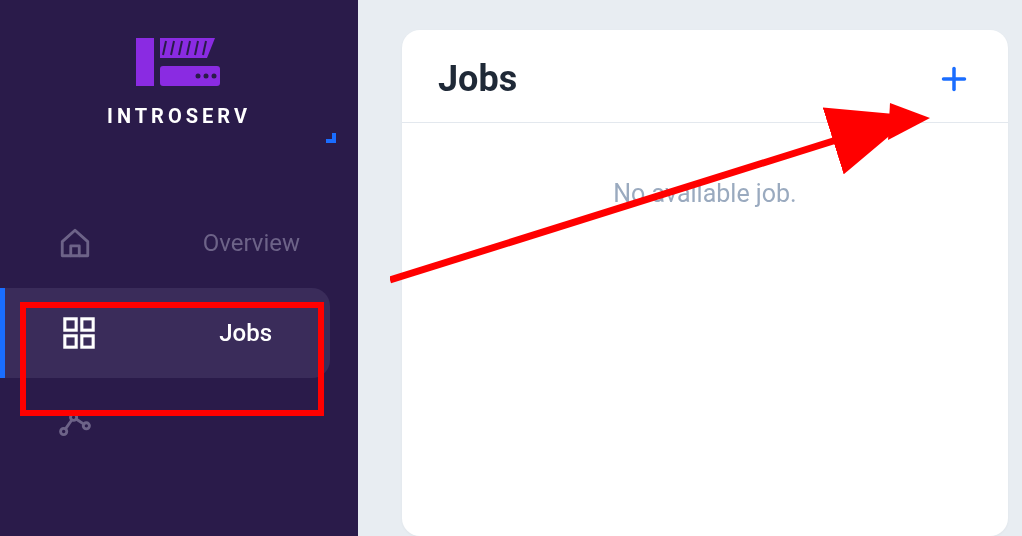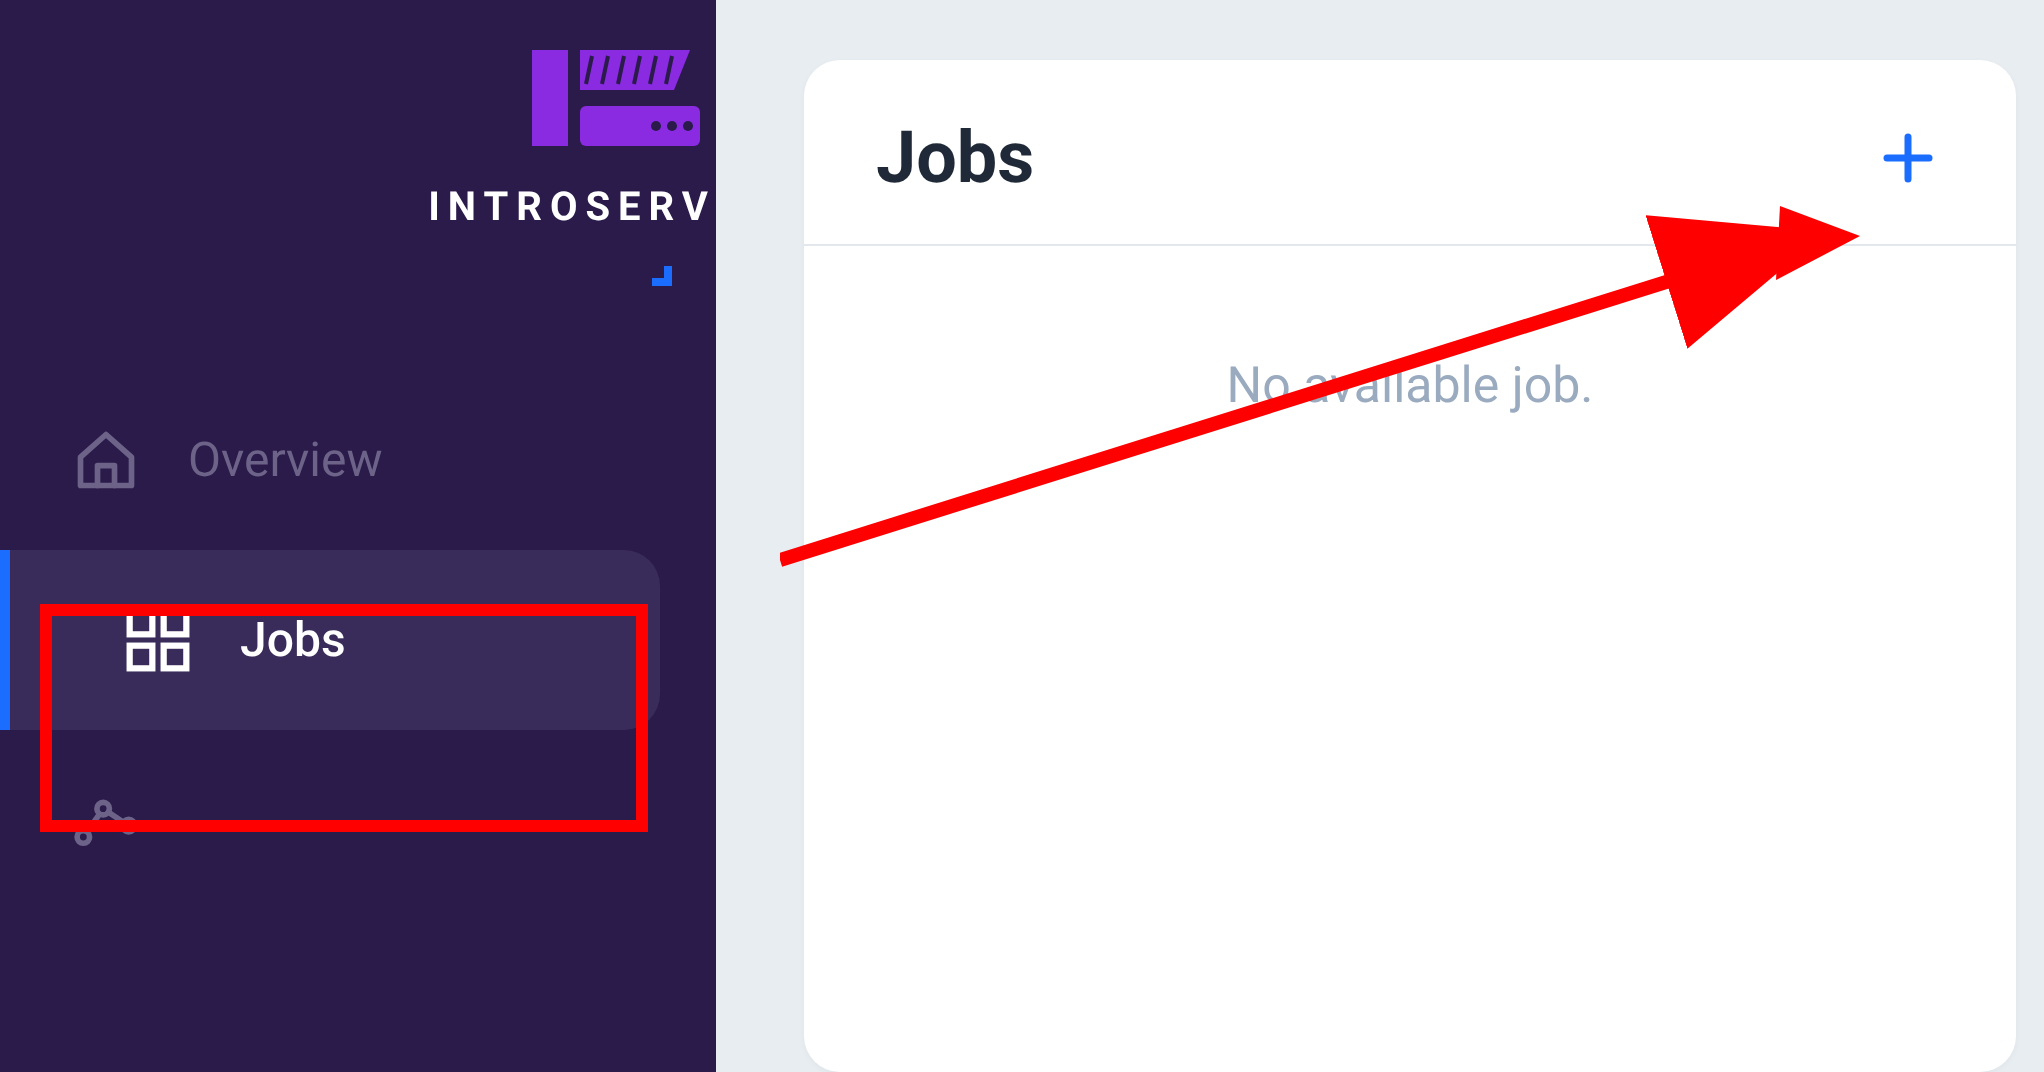--- a/index.html
+++ b/index.html
@@ -21,22 +21,22 @@
       height: 100%;
     }
     .sidebar {
       width: 358px;
       height: 100%;
       background: #2a1b4a;
       position: relative;
       flex-shrink: 0;
     }
     .logo-section {
-      text-align: right;
-      padding-top: 19px;
+      text-align: center;
+      padding-top: 32px;
     }
     .logo-icon {
       display: inline-block;
       margin-bottom: 8px;
     }
     .logo-text {
       color: #ffffff;
       font-size: 20px;
       font-weight: 700;
       letter-spacing: 4px;
@@ -47,23 +47,24 @@
       right: 18px;
       width: 14px;
       height: 14px;
     }
     .nav {
       margin-top: 70px;
     }
     .nav-item {
       display: flex;
       align-items: center;
-      padding: 28px 36px;
+      padding: 28px 58px;
       cursor: pointer;
       position: relative;
+      justify-content: space-between;
     }
     .nav-item.active {
       background: #3a2c5a;
       border-radius: 0 18px 18px 0;
       margin-right: 28px;
       border-left: 5px solid #1a6dff;
       padding-left: 57px;
     }
     .nav-item-icon {
       width: 34px;

